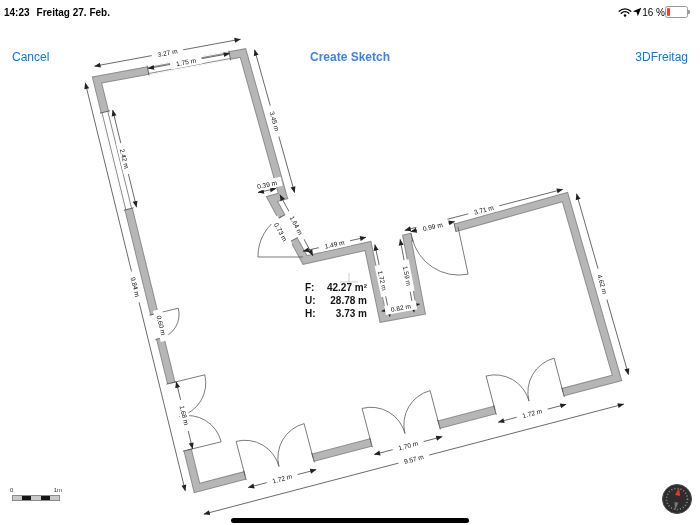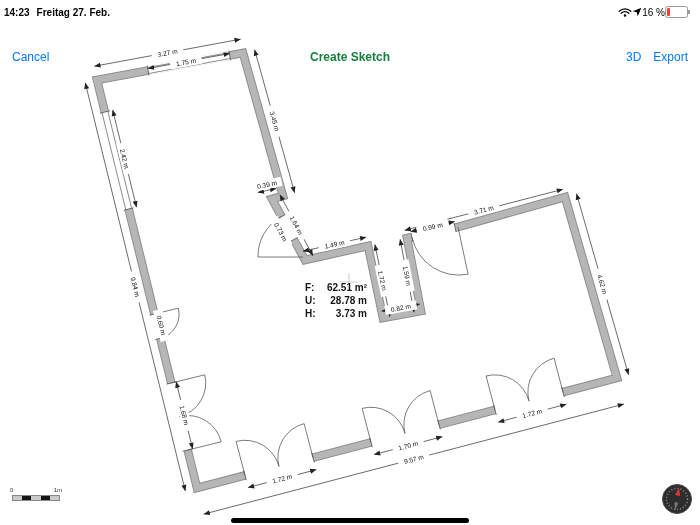--- a/index.html
+++ b/index.html
@@ -11,22 +11,22 @@
   .statusbar{position:absolute;top:0;left:0;right:0;height:18px;display:flex;
     justify-content:space-between;align-items:center;padding:3px 12px 0 4px;font-size:10px;color:#000;}
   .sb-left{display:flex;gap:7px;font-weight:600;}
   .sb-right{display:flex;align-items:center;gap:0;font-weight:400;}
   .batt{position:relative;width:21px;height:10px;border:1px solid #9a9a9a;border-radius:2.5px;display:inline-block;}
   .batt .fill{position:absolute;left:1px;top:1px;bottom:1px;width:3px;background:#ff3b30;border-radius:1px;}
   .batt .nub{position:absolute;right:-3px;top:2.5px;width:2px;height:4px;background:#9a9a9a;border-radius:0 1px 1px 0;}
   
   .navbar{position:absolute;top:16px;left:0;right:0;height:20px;display:flex;align-items:center;font-size:12px;margin-top:31px;}
   .nav-cancel{position:absolute;left:12px;color:#007aff;}
-  .nav-title{position:absolute;left:0;right:0;text-align:center;font-weight:600;color:#15803d;}
-  .nav-right{position:absolute;right:12px;display:flex;gap:12px;color:#007aff;}
+  .nav-title{position:absolute;left:0;right:0;text-align:center;font-weight:600;color:#3b82f6;}
+  .nav-right{position:absolute;right:12px;display:flex;color:#007aff;}
   .nav-btn{cursor:default;}
   
   svg.plan{position:absolute;left:0;top:0;}
   .wall-outer{fill:none;stroke:#8e8e8e;stroke-width:8.6;stroke-linejoin:miter;}
   .wall-inner{fill:none;stroke:#b6b6b6;stroke-width:6.6;stroke-linejoin:miter;}
   .gap{stroke:#fff;stroke-width:10;stroke-linecap:butt;fill:none;}
   .gap-w{stroke:#fff;stroke-width:9.4;stroke-linecap:butt;fill:none;}
   .glass{stroke:#6d6d6d;stroke-width:0.8;fill:none;}
   .jamb{stroke:#4a4a4a;stroke-width:0.8;}
   .door{stroke:#5a5a5a;stroke-width:0.8;fill:none;}
@@ -77,21 +77,21 @@
           <span class="nub"></span>
         </span>
     </div>
   </div>
 
   <div class="navbar">
     <span class="nav-cancel nav-btn">Cancel</span>
     <span class="nav-title">Create Sketch</span>
     <span class="nav-right">
       <span class="nav-btn">3D</span>
-      <span class="nav-btn">Export</span>
+      <span class="nav-btn">Freitag</span>
     </span>
   </div>
 
   <svg class="plan" width="700" height="525" viewBox="0 0 700 525">
     <defs>
       <marker id="arr" markerWidth="8" markerHeight="7" refX="6.3" refY="3" orient="auto-start-reverse" markerUnits="userSpaceOnUse">
         <path d="M0.3,0.5 L6.6,3 L0.3,5.5 Z" fill="#222"></path>
       </marker>
     </defs>
 
@@ -287,21 +287,21 @@
 
     <g>
       <line class="crosshair" x1="340" y1="282" x2="358" y2="282"></line>
       <line class="crosshair" x1="349" y1="273" x2="349" y2="291"></line>
     </g>
   </svg>
 
   <div class="info">
     <div class="row">
       <span>F:</span>
-      <span class="val">62.51 m²</span>
+      <span class="val">42.27 m²</span>
     </div>
     <div class="row">
       <span>U:</span>
       <span class="val">28.78 m</span>
     </div>
     <div class="row">
       <span>H:</span>
       <span class="val">3.73 m</span>
     </div>
   </div>

